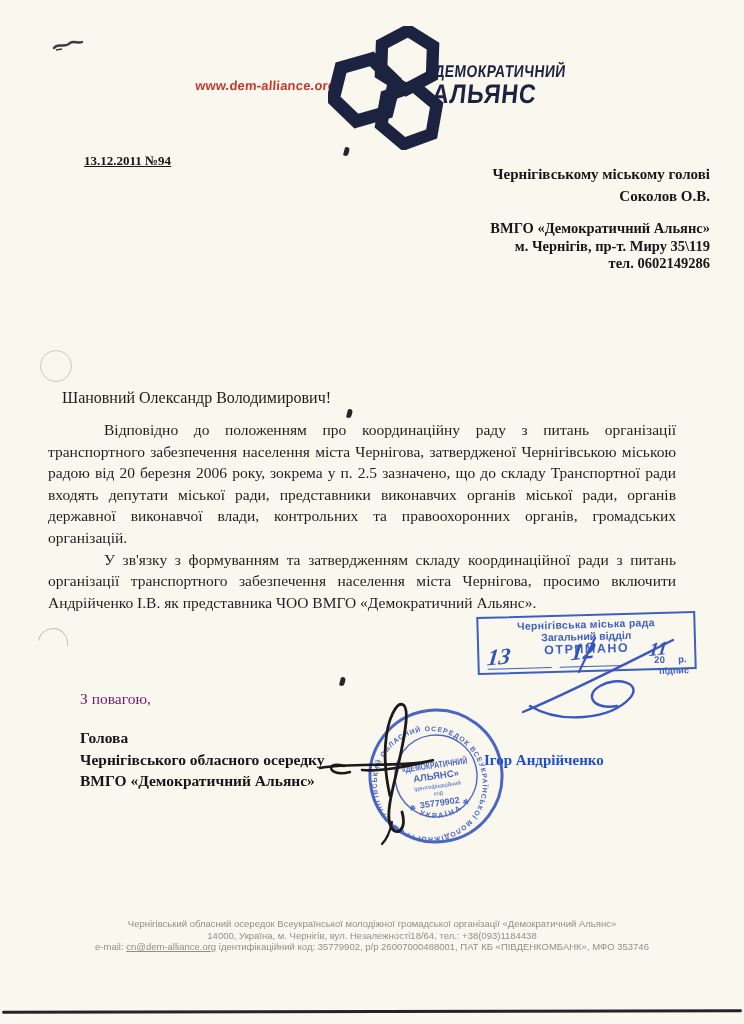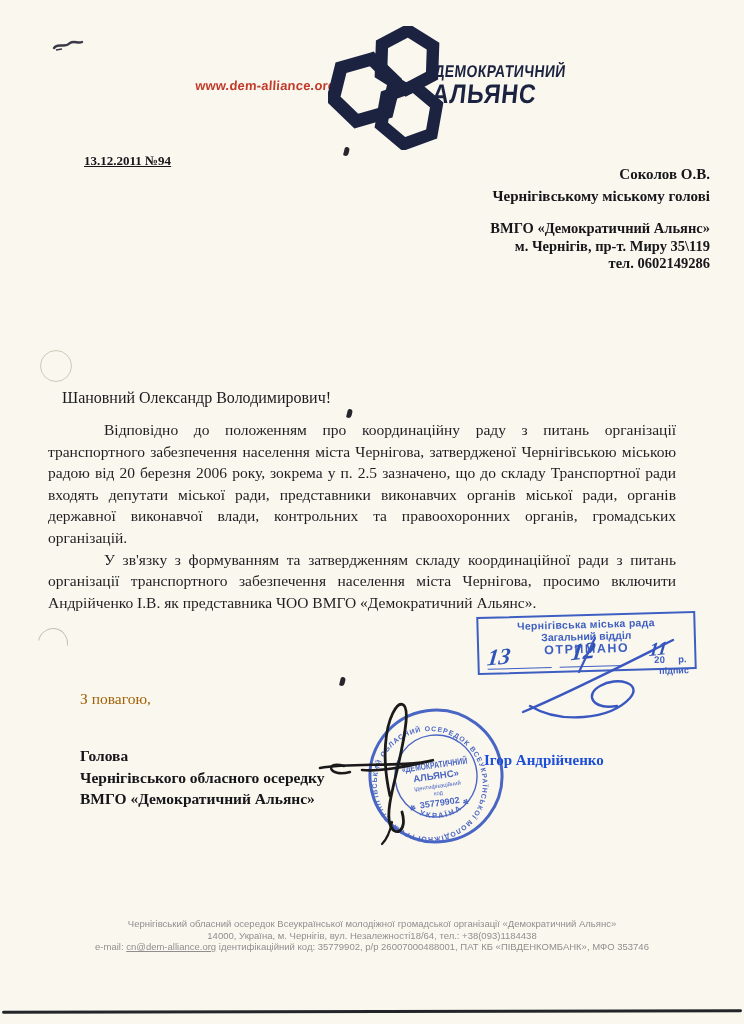--- a/index.html
+++ b/index.html
@@ -43,21 +43,21 @@
   .rstamp .l2{font-size:10.5px;font-weight:bold;}
   .rstamp .l3{font-size:12.5px;font-weight:bold;letter-spacing:1.5px;}
   .fillrow{position:absolute;left:6px;right:6px;top:36px;height:16px;}
   .uline{position:absolute;border-bottom:1.4px solid #3e5fc2;height:14px;}
   .yearbit{position:absolute;right:2px;top:4px;font-size:9.5px;font-weight:bold;}
   .hand{position:absolute;font-family:"Liberation Serif",serif;font-style:italic;font-weight:bold;
         color:#2f54b8;transform:skewX(-12deg) rotate(-4deg);}
   .sign-label{position:absolute;right:4px;top:52px;font-size:9px;font-weight:bold;color:#3e5fc2;
         background:transparent;padding:0 2px;}
   
-  .closing{font-size:15.5px;color:#a16207;}
+  .closing{font-size:15.5px;color:#701a75;}
   .signer{font-size:15.5px;font-weight:bold;line-height:21.5px;color:#15151a;}
   .signer-name{font-size:15px;font-weight:bold;color:#1d4ed8;}
   
   .footer{left:0;right:0;text-align:center;font-family:"Liberation Sans",sans-serif;
           font-size:9.5px;line-height:11.5px;color:#8f8f8f;}
   .footer .em{text-decoration:underline;}
   .scanline{left:2px;top:1010px;width:740px;height:2.5px;background:#23232a;border-radius:2px;transform:rotate(-.12deg);}
 </style>
 </head>
 <body>
@@ -85,22 +85,22 @@
     <div class="l2">АЛЬЯНС</div>
   </div>
 
   <div class="abs date-ref" style="left:84px;top:153px">13.12.2011 №94</div>
 
   <div class="abs ink-mark" style="left:344px;top:147px"></div>
   <div class="abs ink-mark" style="left:347px;top:409px"></div>
   <div class="abs ink-mark" style="left:340px;top:677px"></div>
 
   <div class="abs addr" style="left:380px;top:163px">
+    <div class="r">Чернігівському міському голові</div>
     <div class="r">Соколов О.В.</div>
-    <div class="r">Чернігівському міському голові</div>
     <div class="gap"></div>
     <div class="s">ВМГО «Демократичний Альянс»</div>
     <div class="s">м. Чернігів, пр-т. Миру 35\119</div>
     <div class="s">тел. 0602149286</div>
   </div>
 
   <div class="abs punch" style="left:40px;top:350px;width:30px;height:30px"></div>
   <div class="abs punch2" style="left:38px;top:628px;width:28px;height:28px"></div>
 
   <div class="abs salutation" style="left:62px;top:389px">Шановний Олександр Володимирович!</div>
@@ -128,21 +128,21 @@
   </div>
 
   <svg class="abs" style="left:505px;top:628px" width="190" height="100" viewBox="0 0 190 100">
     <path d="M25,78 C 55,96 105,92 125,70 C 138,55 112,48 95,58 C 80,66 86,82 112,78" stroke="#3a57c0" stroke-width="2.4" fill="none" stroke-linecap="round"></path>
     <path d="M18,84 C 70,62 120,36 168,12" stroke="#3a57c0" stroke-width="2.4" fill="none" stroke-linecap="round"></path>
     <path d="M74,44 L90,10" stroke="#3a57c0" stroke-width="2.2" fill="none" stroke-linecap="round"></path>
   </svg>
 
   <div class="abs closing" style="left:80px;top:690px">З повагою,</div>
 
-  <div class="abs signer" style="left:80px;top:745px">
+  <div class="abs signer" style="left:80px;top:727px">
     <div>Голова</div>
     <div>Чернігівського обласного осередку</div>
     <div>ВМГО «Демократичний Альянс»</div>
   </div>
 
   <svg class="abs" style="left:356px;top:696px;transform:rotate(-8deg)" width="160" height="160" viewBox="0 0 160 160">
     <circle cx="80" cy="80" r="66" fill="none" stroke="#4a66c4" stroke-width="3"></circle>
     <circle cx="80" cy="80" r="41" fill="none" stroke="#4a66c4" stroke-width="1.4"></circle>
     <defs>
       <path id="ringPath" d="M 32,121 A 53,53 0 1 1 32.05,121.06" fill="none"></path>

